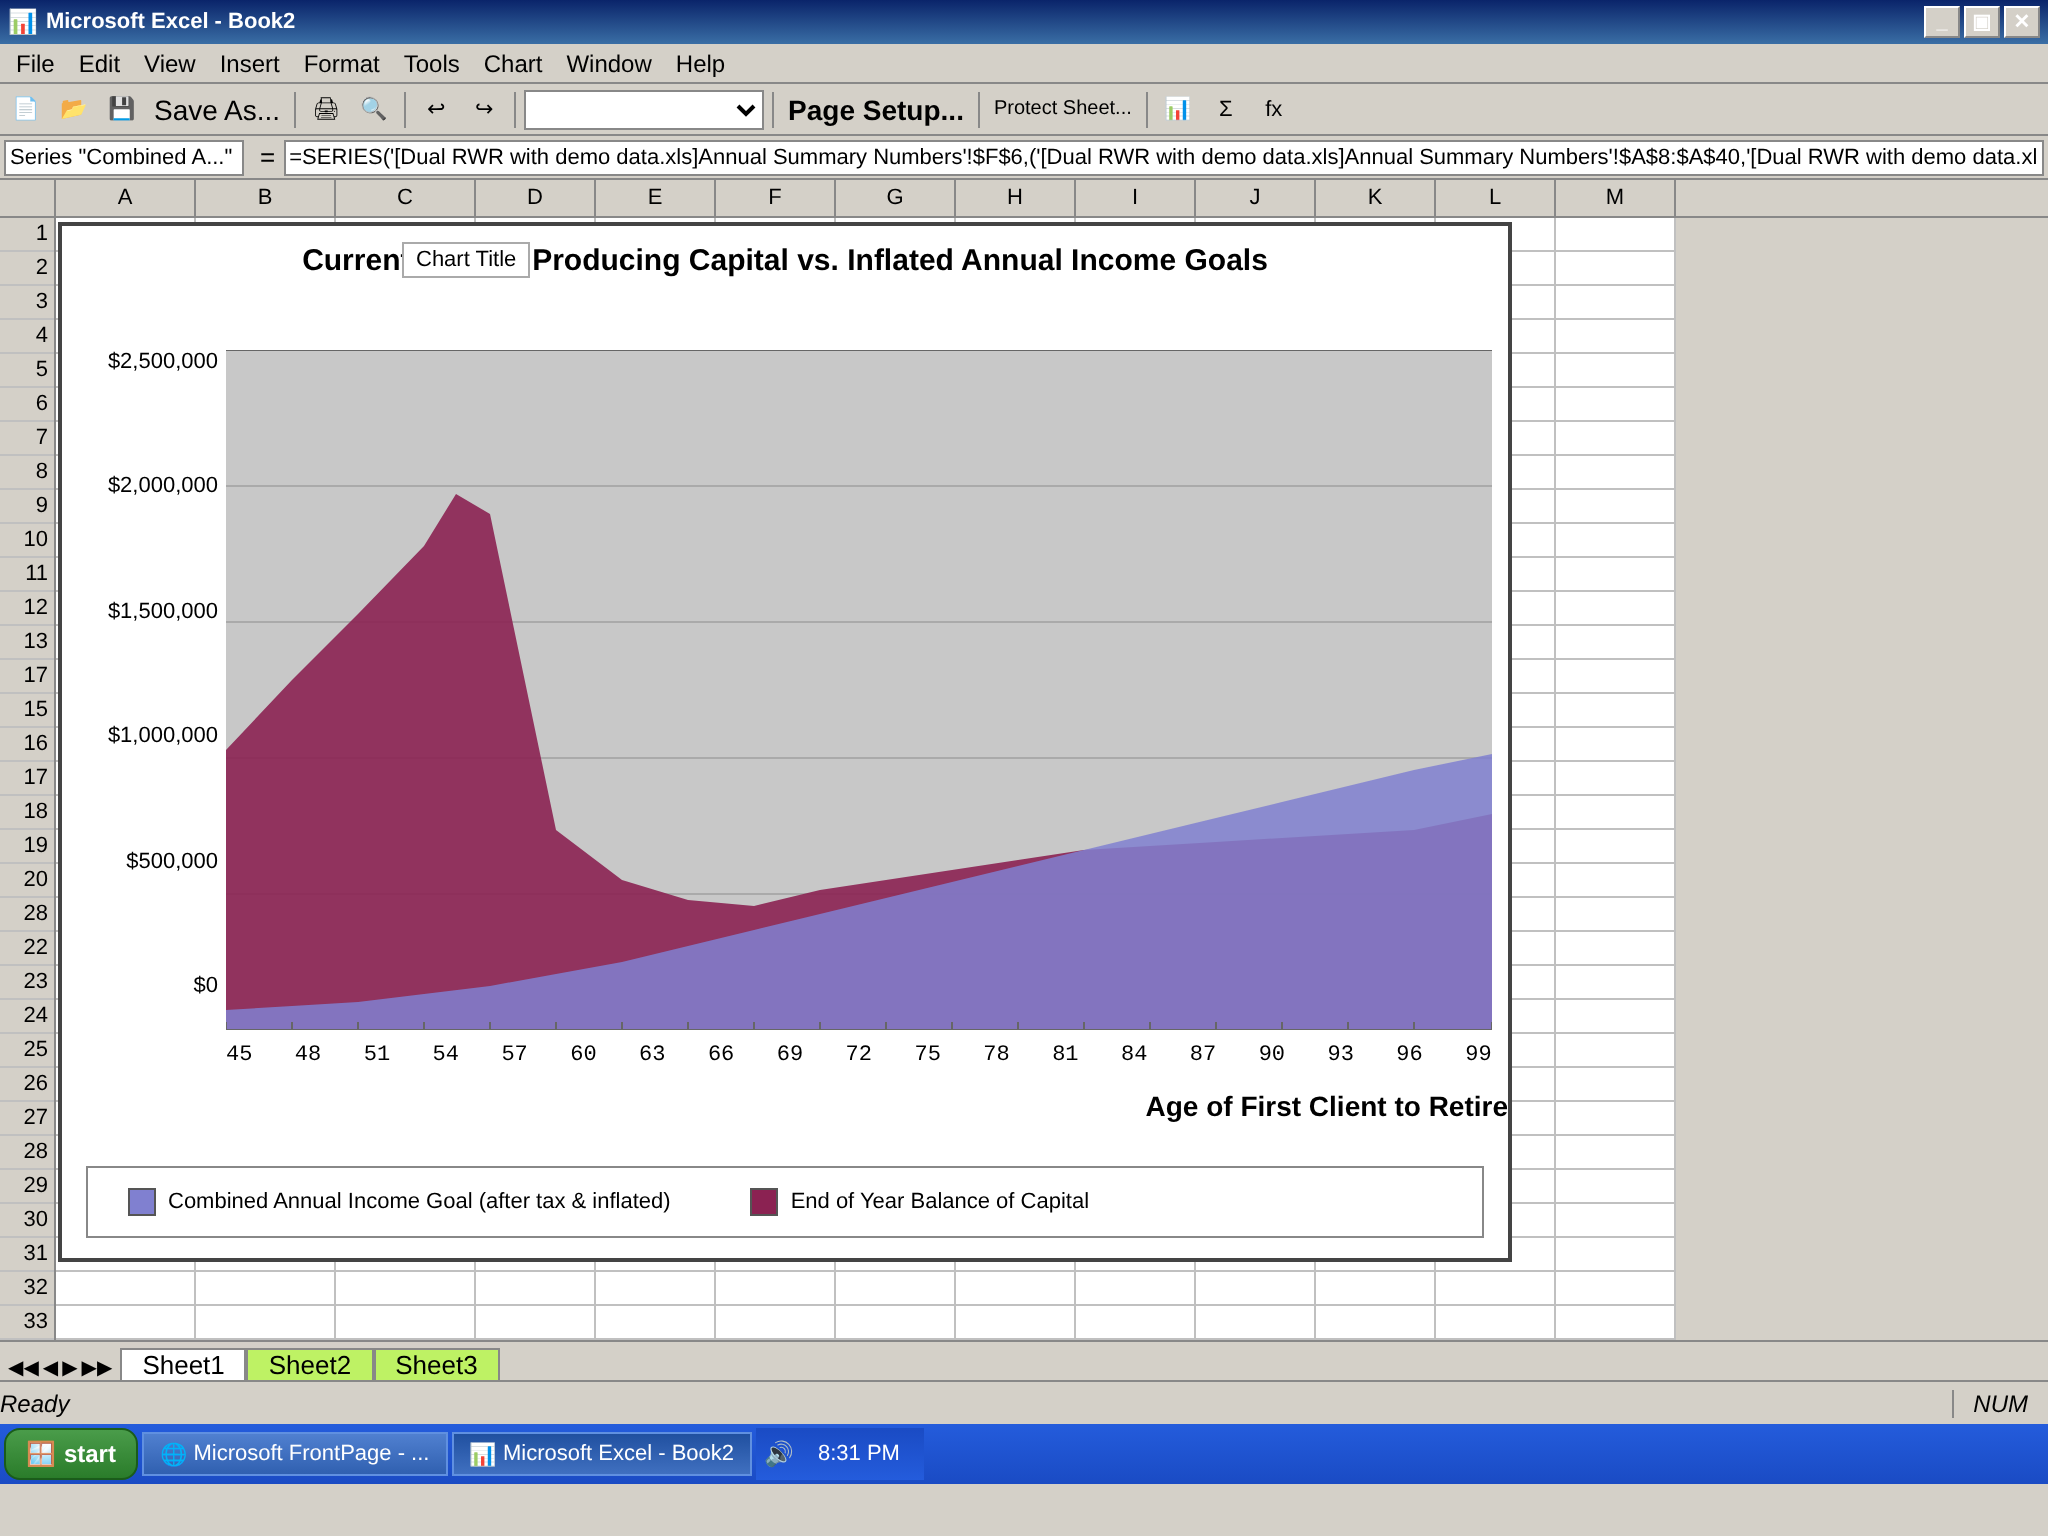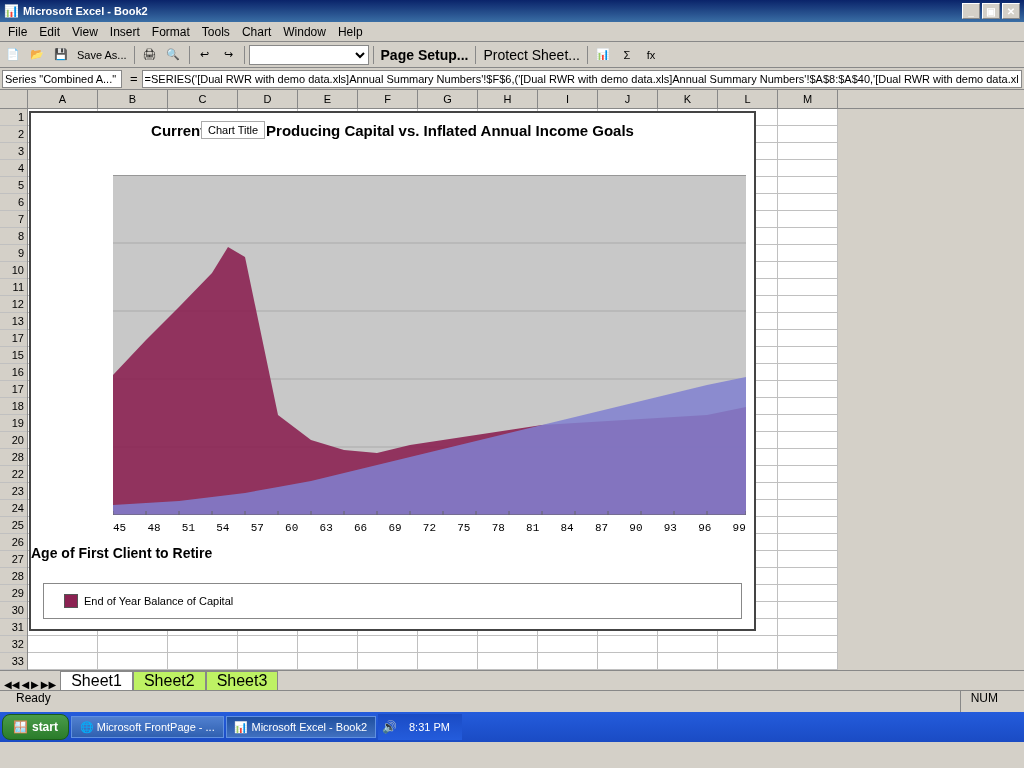--- a/index.html
+++ b/index.html
@@ -199,21 +199,21 @@
       display: flex;
       justify-content: space-between;
       font-size: 11px;
       padding-top: 2px;
       font-family: Liberation Mono, monospace;
     }
     .x-axis-title {
       position: absolute;
       bottom: 68px;
       left: 0; right: 0;
-      text-align: left;
+      text-align: right;
       font-weight: bold;
       font-size: 14px;
     }
     .legend {
       position: absolute;
       bottom: 10px;
       left: 12px;
       right: 12px;
       border: 1px solid #888;
       height: 36px;
@@ -247,32 +247,34 @@
       align-items: center;
       padding: 0 4px;
       gap: 2px;
     }
     .tab-nav-btn { font-size: 10px; cursor: pointer; }
     .sheet-tab {
       padding: 0 10px;
       background: white;
       border: 1px solid #888;
       border-bottom: none;
-      font-size: 16px;
+      font-size: 13px;
       cursor: pointer;
     }
     .sheet-tab.inactive { background: #bef264; }
 
     .status-bar {
       height: 22px;
       background: #d4d0c8;
       border-top: 1px solid #888;
       display: flex;
-      padding: 0 16px;
+      align-items: center;
+      padding: 0 0;
       font-size: 12px;
+      font-style: italic;
     }
     .status-num { margin-left: auto; padding: 0 10px; border-left: 1px solid #888; }
 
     
     .taskbar {
       height: 30px;
       background: linear-gradient(to bottom, #245cdc, #1a4bc4);
       display: flex;
       align-items: center;
       padding: 0 2px;
@@ -341,35 +343,35 @@
   <span class="menu-item">Tools</span>
   <span class="menu-item">Chart</span>
   <span class="menu-item">Window</span>
   <span class="menu-item">Help</span>
 </div>
 
 <div class="toolbar">
   <div class="toolbar-btn">📄</div>
   <div class="toolbar-btn">📂</div>
   <div class="toolbar-btn">💾</div>
-  <div class="toolbar-btn" style="font-size:11px;">Save As...</div>
+  <div class="toolbar-btn" style="font-size:14px;">Save As...</div>
   <div class="toolbar-sep"></div>
   <div class="toolbar-btn">🖨</div>
   <div class="toolbar-btn">🔍</div>
   <div class="toolbar-sep"></div>
   <div class="toolbar-btn">↩</div>
   <div class="toolbar-btn">↪</div>
   <div class="toolbar-sep"></div>
   <select class="toolbar-dropdown">
     <option></option>
   </select>
   <div class="toolbar-sep"></div>
   <div class="toolbar-btn" style="font-size:14px;font-weight:bold;">Page Setup...</div>
   <div class="toolbar-sep"></div>
-  <div class="toolbar-btn" style="font-size:14px;">Protect Sheet...</div>
+  <div class="toolbar-btn" style="font-size:10px;">Protect Sheet...</div>
   <div class="toolbar-sep"></div>
   <div class="toolbar-btn">📊</div>
   <div class="toolbar-btn">Σ</div>
   <div class="toolbar-btn">fx</div>
 </div>
 
 <div class="formula-bar">
   <input class="name-box" value="Series &quot;Combined A...&quot;" style="">
   <span class="formula-label">=</span>
   <input class="formula-input" value="=SERIES('[Dual RWR with demo data.xls]Annual Summary Numbers'!$F$6,('[Dual RWR with demo data.xls]Annual Summary Numbers'!$A$8:$A$40,'[Dual RWR with demo data.xls]Annual Summary Numbers'!$A$47:$A$70),('[Dual RWR with demo data.xls]Annual Summary Numbers'!$F$8:$F$40,[Dual RWR with demo data.xls]Annual Summary Numbers'!$F$47:$F$70),1)" style="">
@@ -868,20 +870,28 @@
           <div class="cell"></div>
       </div>
 
       <div class="chart-area">
         <div class="chart-inner">
 
           <div class="chart-title-main">Current Income Producing Capital vs. Inflated Annual Income Goals</div>
 
           <div class="chart-title-label">Chart Title</div>
 
+          <div class="y-axis-labels">
+            <span>$2,500,000</span>
+            <span>$2,000,000</span>
+            <span>$1,500,000</span>
+            <span>$1,000,000</span>
+            <span>$500,000</span>
+            <span>$0</span>
+          </div>
 
           <svg style="position:absolute; top:62px; left:82px; right:12px; bottom:130px; width:633px; height:340px;">
 
             <rect x="0" y="0" width="633" height="340" fill="#c8c8c8"></rect>
 
             <line x1="0" y1="272" x2="633" y2="272" stroke="#aaa" stroke-width="1"></line>
             <line x1="0" y1="204" x2="633" y2="204" stroke="#aaa" stroke-width="1"></line>
             <line x1="0" y1="136" x2="633" y2="136" stroke="#aaa" stroke-width="1"></line>
             <line x1="0" y1="68" x2="633" y2="68" stroke="#aaa" stroke-width="1"></line>
             <line x1="0" y1="0" x2="633" y2="0" stroke="#666" stroke-width="1"></line>
@@ -980,20 +990,24 @@
             <span>90</span>
             <span>93</span>
             <span>96</span>
             <span>99</span>
           </div>
 
           <div class="x-axis-title">Age of First Client to Retire</div>
 
           <div class="legend">
             <div class="legend-item">
+              <div class="legend-color" style="background:#8080d0;"></div>
+              <span>Combined Annual Income Goal (after tax &amp; inflated)</span>
+            </div>
+            <div class="legend-item">
               <div class="legend-color" style="background:#8b2252;"></div>
               <span>End of Year Balance of Capital</span>
             </div>
           </div>
         </div>
       </div>
     </div>
   </div>
 </div>
 

